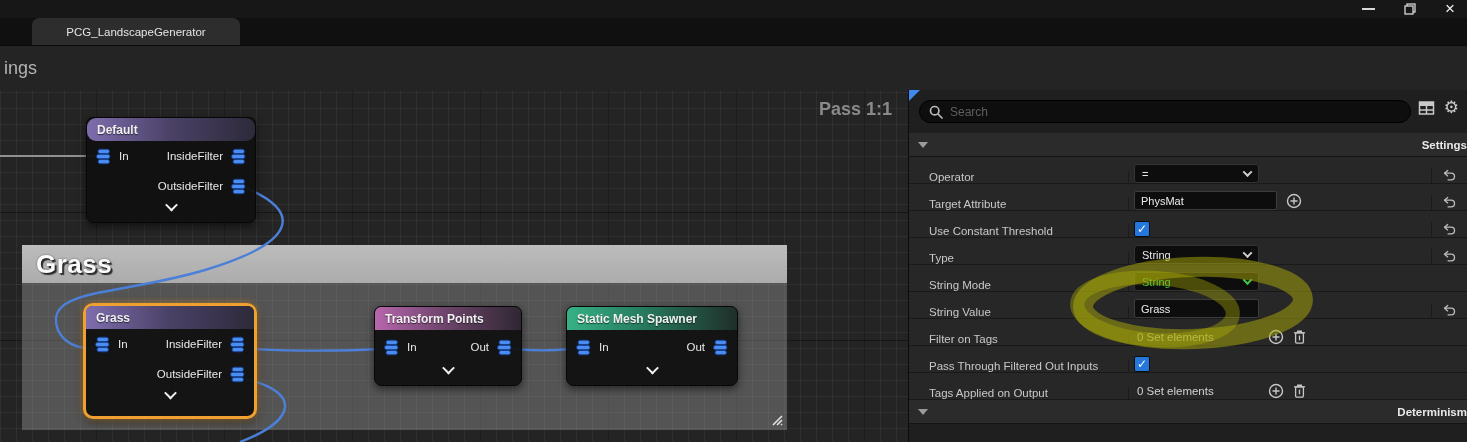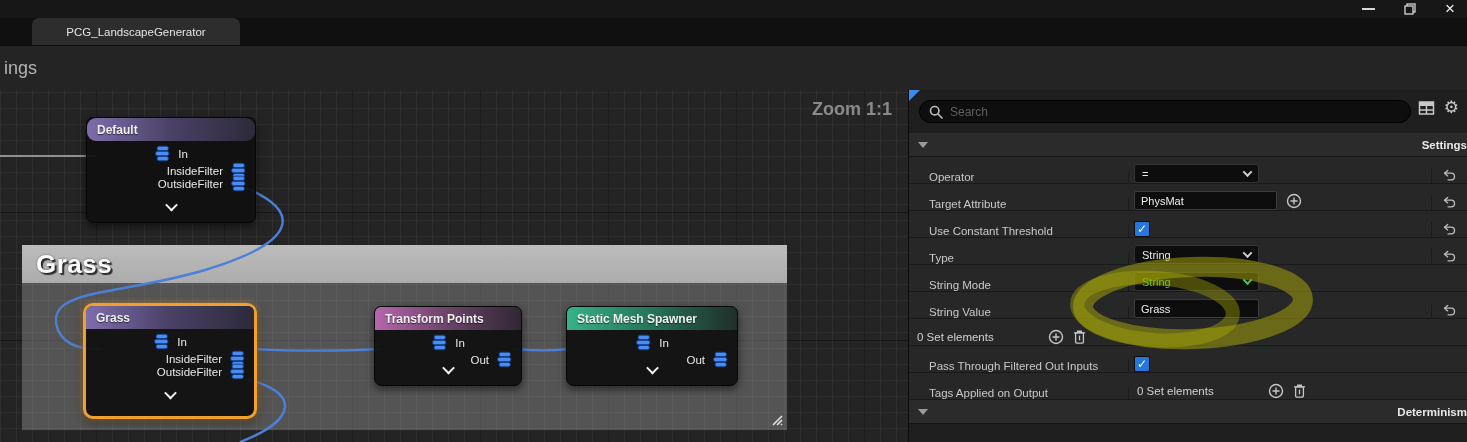--- a/index.html
+++ b/index.html
@@ -75,21 +75,21 @@
   }
   .node-header {
     height:23px; border-radius:6px 6px 0 0; display:flex; align-items:center;
     padding:0 10px;
   }
   .node.selected .node-header { border-radius:6px 6px 0 0; }
   .hdr-purple  { background:linear-gradient(to right,#7e6dad,#4a4166 50%,#2d2a3a);border-radius:9px; }
   .hdr-magenta { background:linear-gradient(to right,#b766ad,#71466f 45%,#2f2732); }
   .hdr-teal    { background:linear-gradient(to right,#36b286,#267a5e 45%,#1f2f29); }
   .node-title { font-size:12px; font-weight:bold; color:#f0f0f0; text-shadow:0 1px 1px rgba(0,0,0,0.6); white-space:nowrap; }
-  .pin-row { display:flex; align-items:center; height:30px; padding:4px 8px;flex-direction:column; }
+  .pin-row { display:flex; align-items:center; height:30px; padding:4px 8px; }
   .pin-row.tall { height:34px; }
   .pin-group { display:flex; align-items:center; gap:7px; }
   .pin-group.right { margin-left:auto; }
   .pin-label { font-size:11.5px; color:#e8e8e8; }
   .pin { width:17px; height:17px; display:block; }
   .collapse-row { display:flex; justify-content:center; align-items:flex-start; height:18px; }
   .chevron-down {
     width:9px; height:9px; border-right:2.5px solid #f0f0f0; border-bottom:2.5px solid #f0f0f0;
     transform:rotate(45deg) translate(-1px,-1px); margin-top:1px;
   }
@@ -204,21 +204,21 @@
     </div>
   </div>
 
   <div class="toolbar">
     <span class="toolbar-clipped">ings</span>
   </div>
 
   <div class="main">
 
     <div class="canvas">
-      <div class="zoom-label">Zoom 1:1</div>
+      <div class="zoom-label">Pass 1:1</div>
 
       <div class="comment">
         <div class="comment-header">
           <span class="comment-title">Grass</span>
         </div>
         <div class="comment-body">
           <svg class="resize-handle" width="15" height="15" viewBox="0 0 15 15">
             <path d="M13 4 L4 13 M13 8 L8 13 M13 12 L12 13" stroke="#f2f2f2" stroke-width="1.6" opacity="0.9"></path>
           </svg>
         </div>
@@ -443,20 +443,21 @@
         </div>
         <div class="prow-reset">
             <svg width="14" height="15" viewBox="0 0 18 15">
               <use href="#reset-glyph"></use>
             </svg>
           </div>
       </div>
 
 
       <div class="prow">
+        <div class="prow-label">Filter on Tags</div>
         <div class="prow-value">
           <span class="elements-text">0 Set elements</span>
           <svg width="16" height="16" viewBox="0 0 16 16" class="icon-btn" style="margin-left:45px">
             <circle cx="8" cy="8" r="6.5" fill="none" stroke="#c6c6c6" stroke-width="1.4"></circle>
             <path d="M8 4.5 V11.5 M4.5 8 H11.5" stroke="#c6c6c6" stroke-width="1.4"></path>
           </svg>
           <svg width="13" height="16" viewBox="0 0 14 16" class="icon-btn">
             <path d="M1 3.5 H13" stroke="#c6c6c6" stroke-width="1.4"></path>
             <path d="M5 3.5 V1.8 H9 V3.5" stroke="#c6c6c6" stroke-width="1.4" fill="none"></path>
             <rect x="2.8" y="3.5" width="8.4" height="11" rx="1" fill="none" stroke="#c6c6c6" stroke-width="1.4"></rect>

